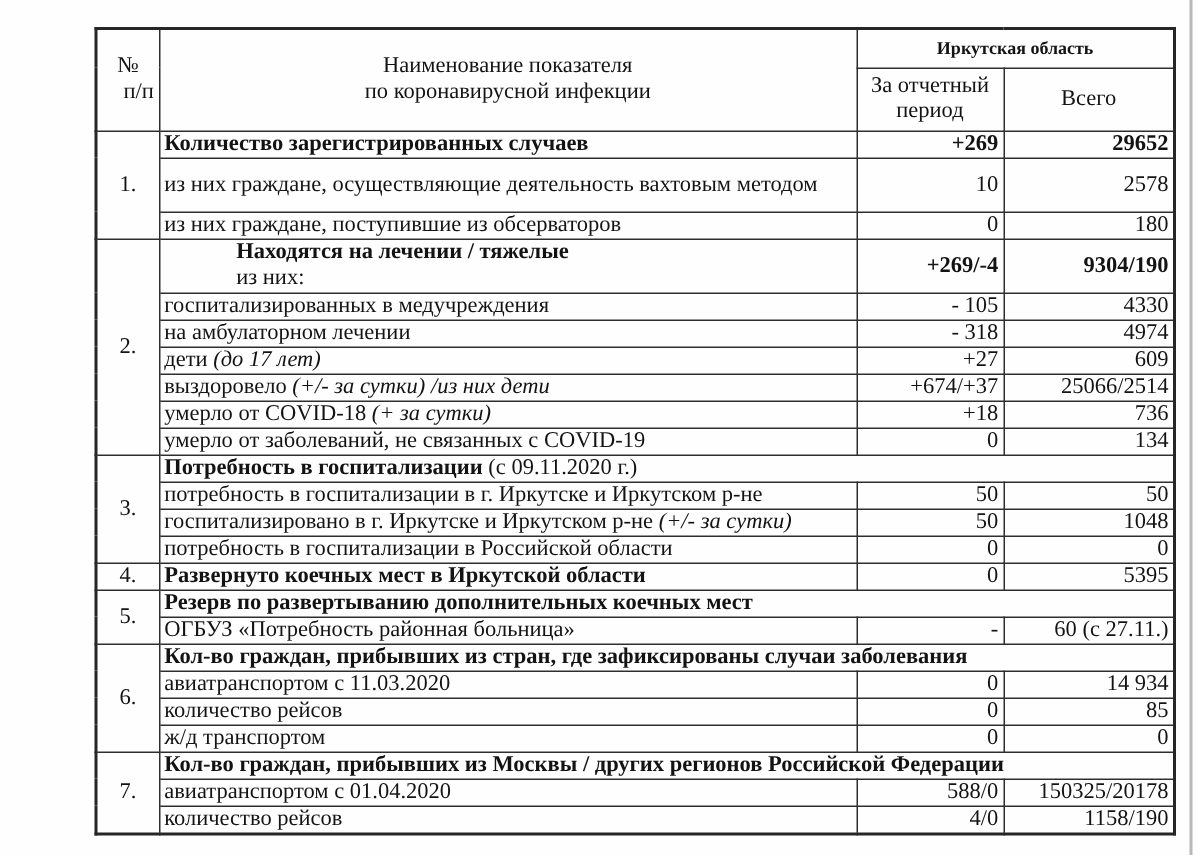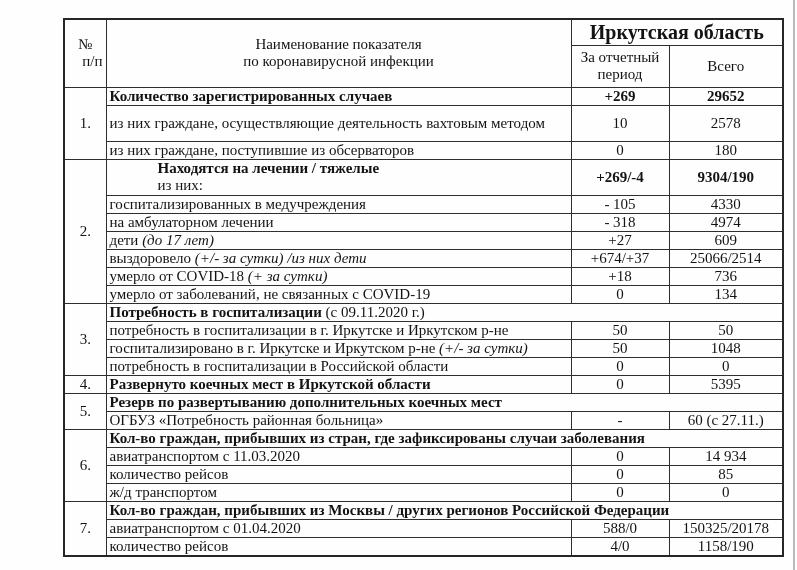--- a/index.html
+++ b/index.html
@@ -22,28 +22,28 @@
     border: 2px solid #262626;
   }
   .covid th, .covid td {
     border: 1px solid #2e2e2e;
     font-size: 15px; line-height: 17px;
     vertical-align: middle;
     padding: 0 3px;
     overflow: hidden;
   }
   .covid thead th { font-weight: normal; text-align: center; }
-  .covid .region-th { font-weight: bold; font-size: 20px; height: 26px; }
+  .covid .region-th { font-weight: bold; font-size: 12px; height: 26px; }
   .covid .sub-th { height: 42px; }
   .covid tbody tr { height: 18px; }
   .covid tbody tr.h2 { height: 36px; }
   .num { text-align: center; }
   .name { text-align: justify; padding-left: 6px; padding-right: 6px; }
   .name .ln { display: block; text-align: left; margin-left: 48px; }
-  .val { text-align: center; }
+  .val { text-align: right; }
   .b { font-weight: bold; }
   .it { font-style: italic; margin-top: 12px; }
 </style>
 </head>
 <body>
 
 <div class="page">
   <table class="covid">
     <colgroup>
       <col style="width:42px">

